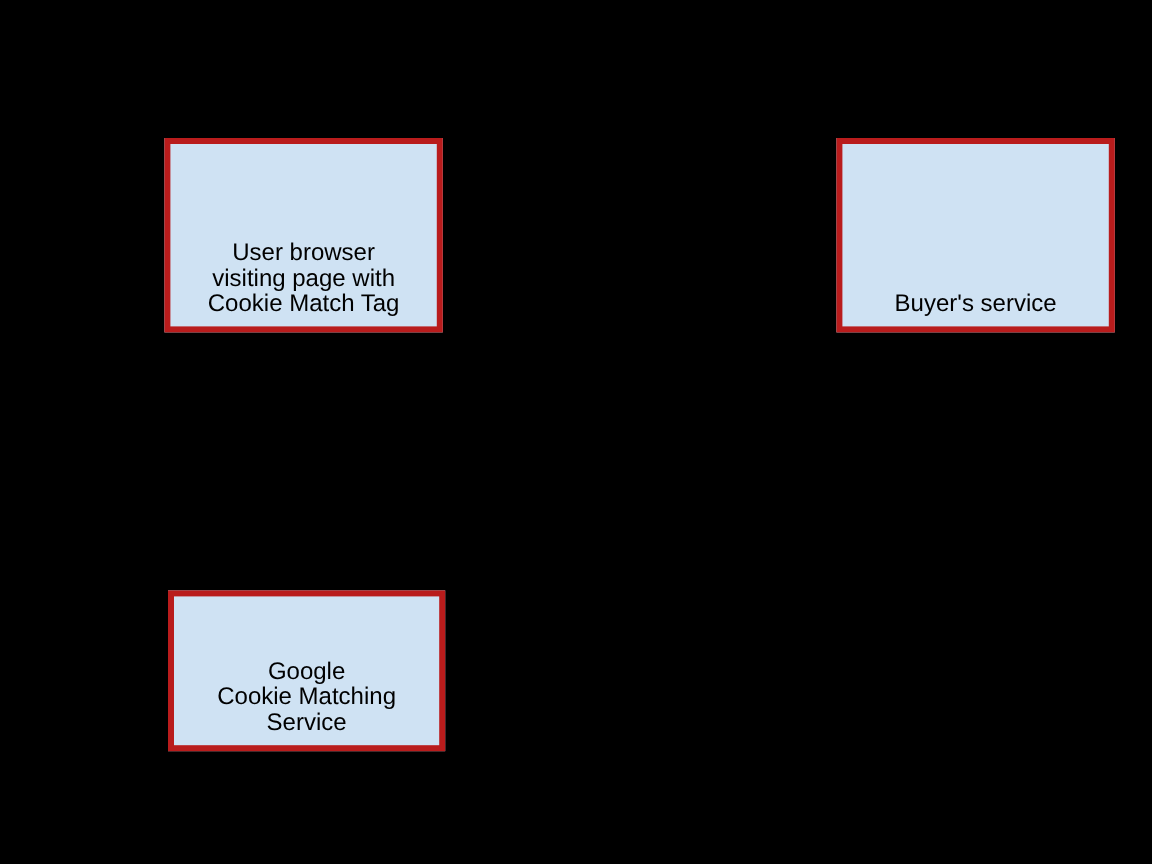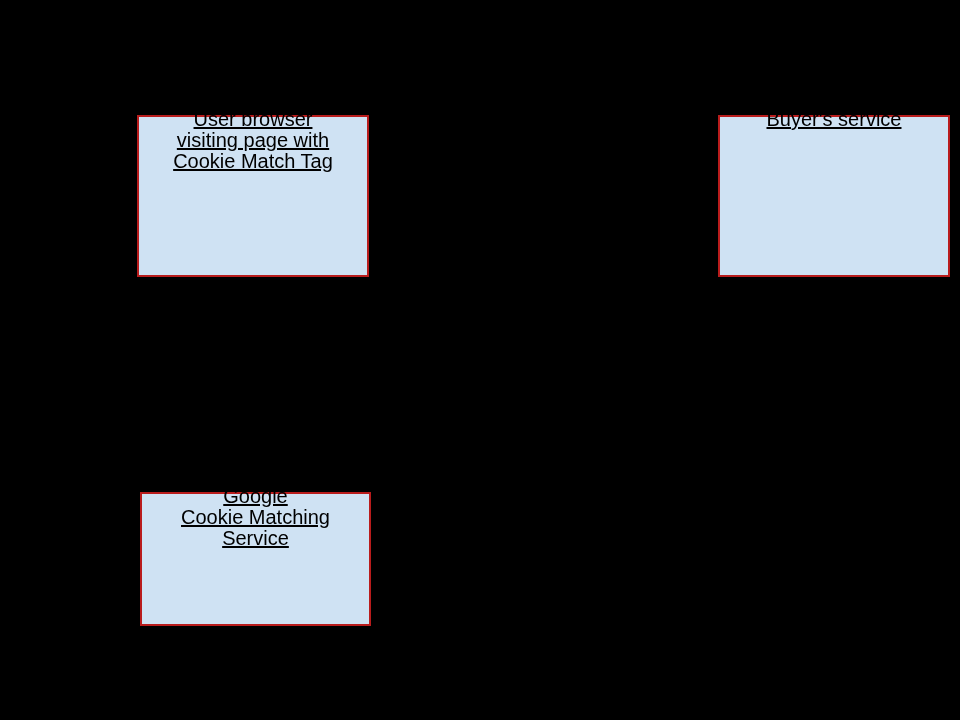--- a/index.html
+++ b/index.html
@@ -12,25 +12,24 @@
     width: 960px;
     height: 720px;
     background: #000000;
     overflow: hidden;
     font-family: "Liberation Sans", sans-serif;
   }
   .node {
     position: absolute;
     box-sizing: border-box;
     background: #cfe2f3;
-    border: 2px solid #b91c1c;
+    border: 5px solid #b91c1c;
     display: flex;
-    align-items: flex-start;
+    align-items: flex-end;
     justify-content: center;
-    text-decoration: underline;
   }
   .node-label {
     display: block;
     text-align: center;
     white-space: pre-line;
     color: #000000;
     font-size: 20px;
     line-height: 21px;
     transform: translateY(-8px);
   }
@@ -38,21 +37,20 @@
     left: 137px;
     top: 115px;
     width: 232px;
     height: 162px;
   }
   .node-buyers-service {
     left: 697px;
     top: 115px;
     width: 232px;
     height: 162px;
-    margin-left: 21px;
   }
   .node-google-cms {
     left: 140px;
     top: 492px;
     width: 231px;
     height: 134px;
   }
 </style>
 </head>
 <body>

